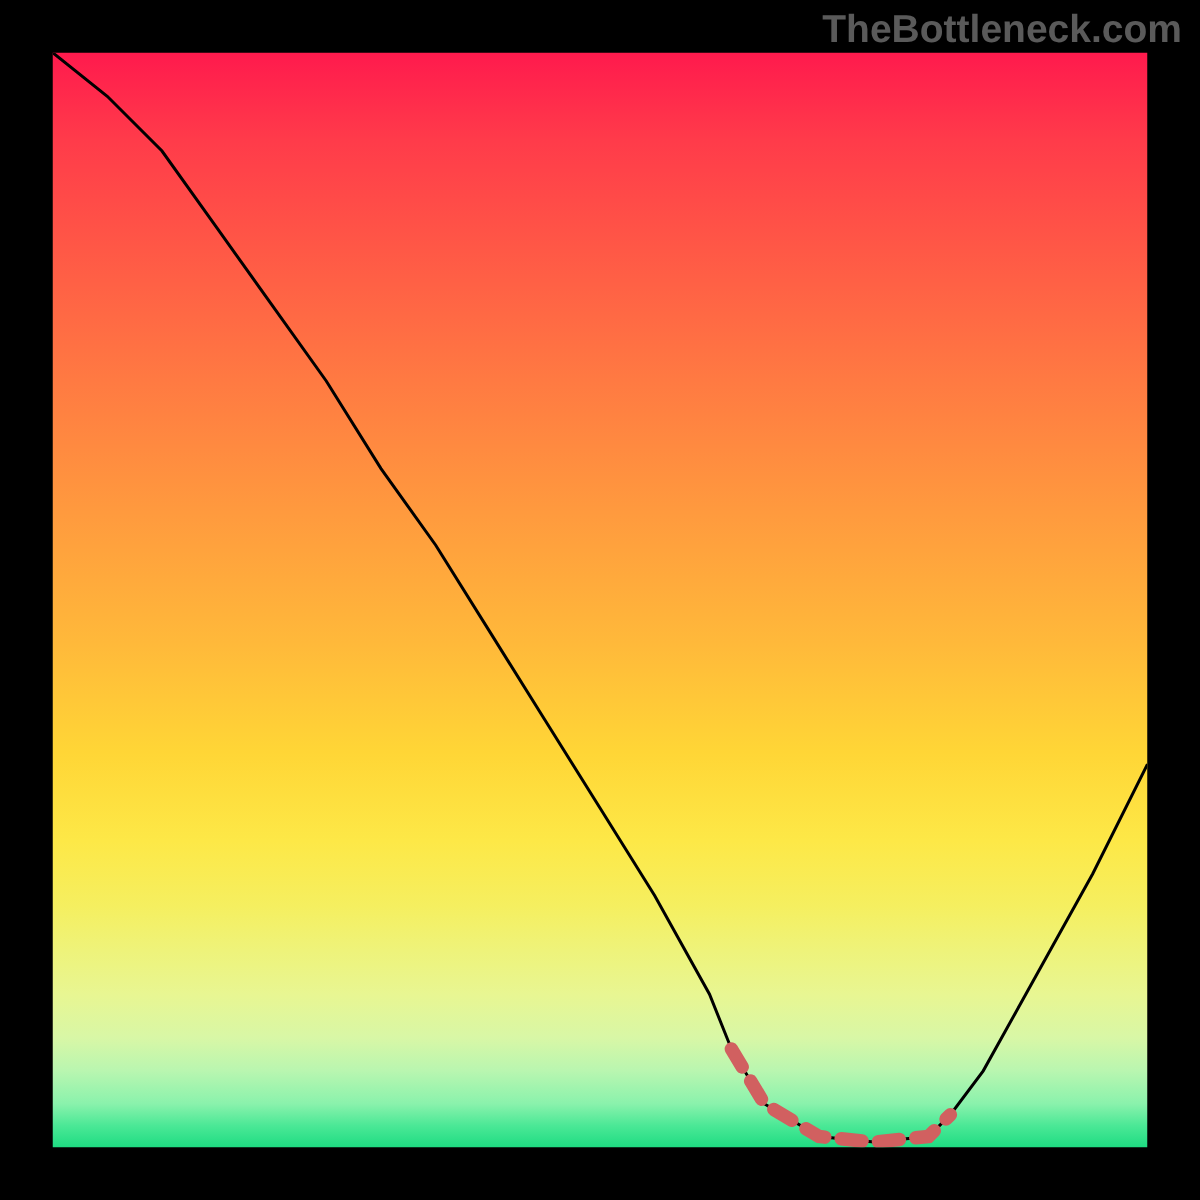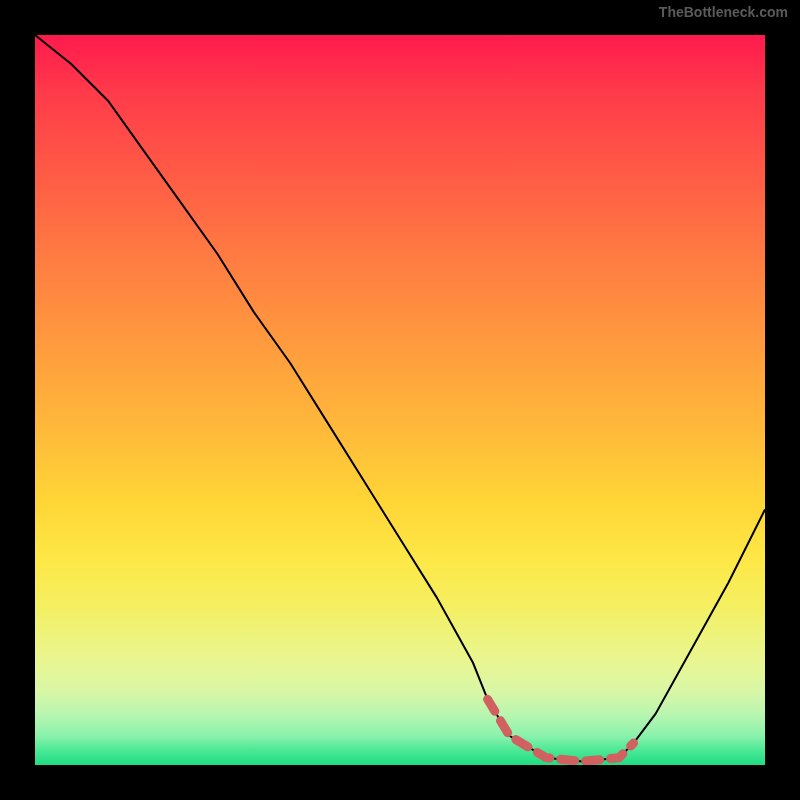--- a/index.html
+++ b/index.html
@@ -10,21 +10,21 @@
     background: #000;
     position: relative;
     overflow: hidden;
     font-family: Arial, sans-serif;
   }
   .watermark {
     position: absolute;
     top: 4px;
     right: 12px;
     color: #5a5a5a;
-    font-size: 14px;
+    font-size: 26px;
     font-weight: bold;
     z-index: 10;
   }
   .plot-area {
     position: absolute;
     left: 35px;
     top: 35px;
     width: 730px;
     height: 730px;
     overflow: hidden;

